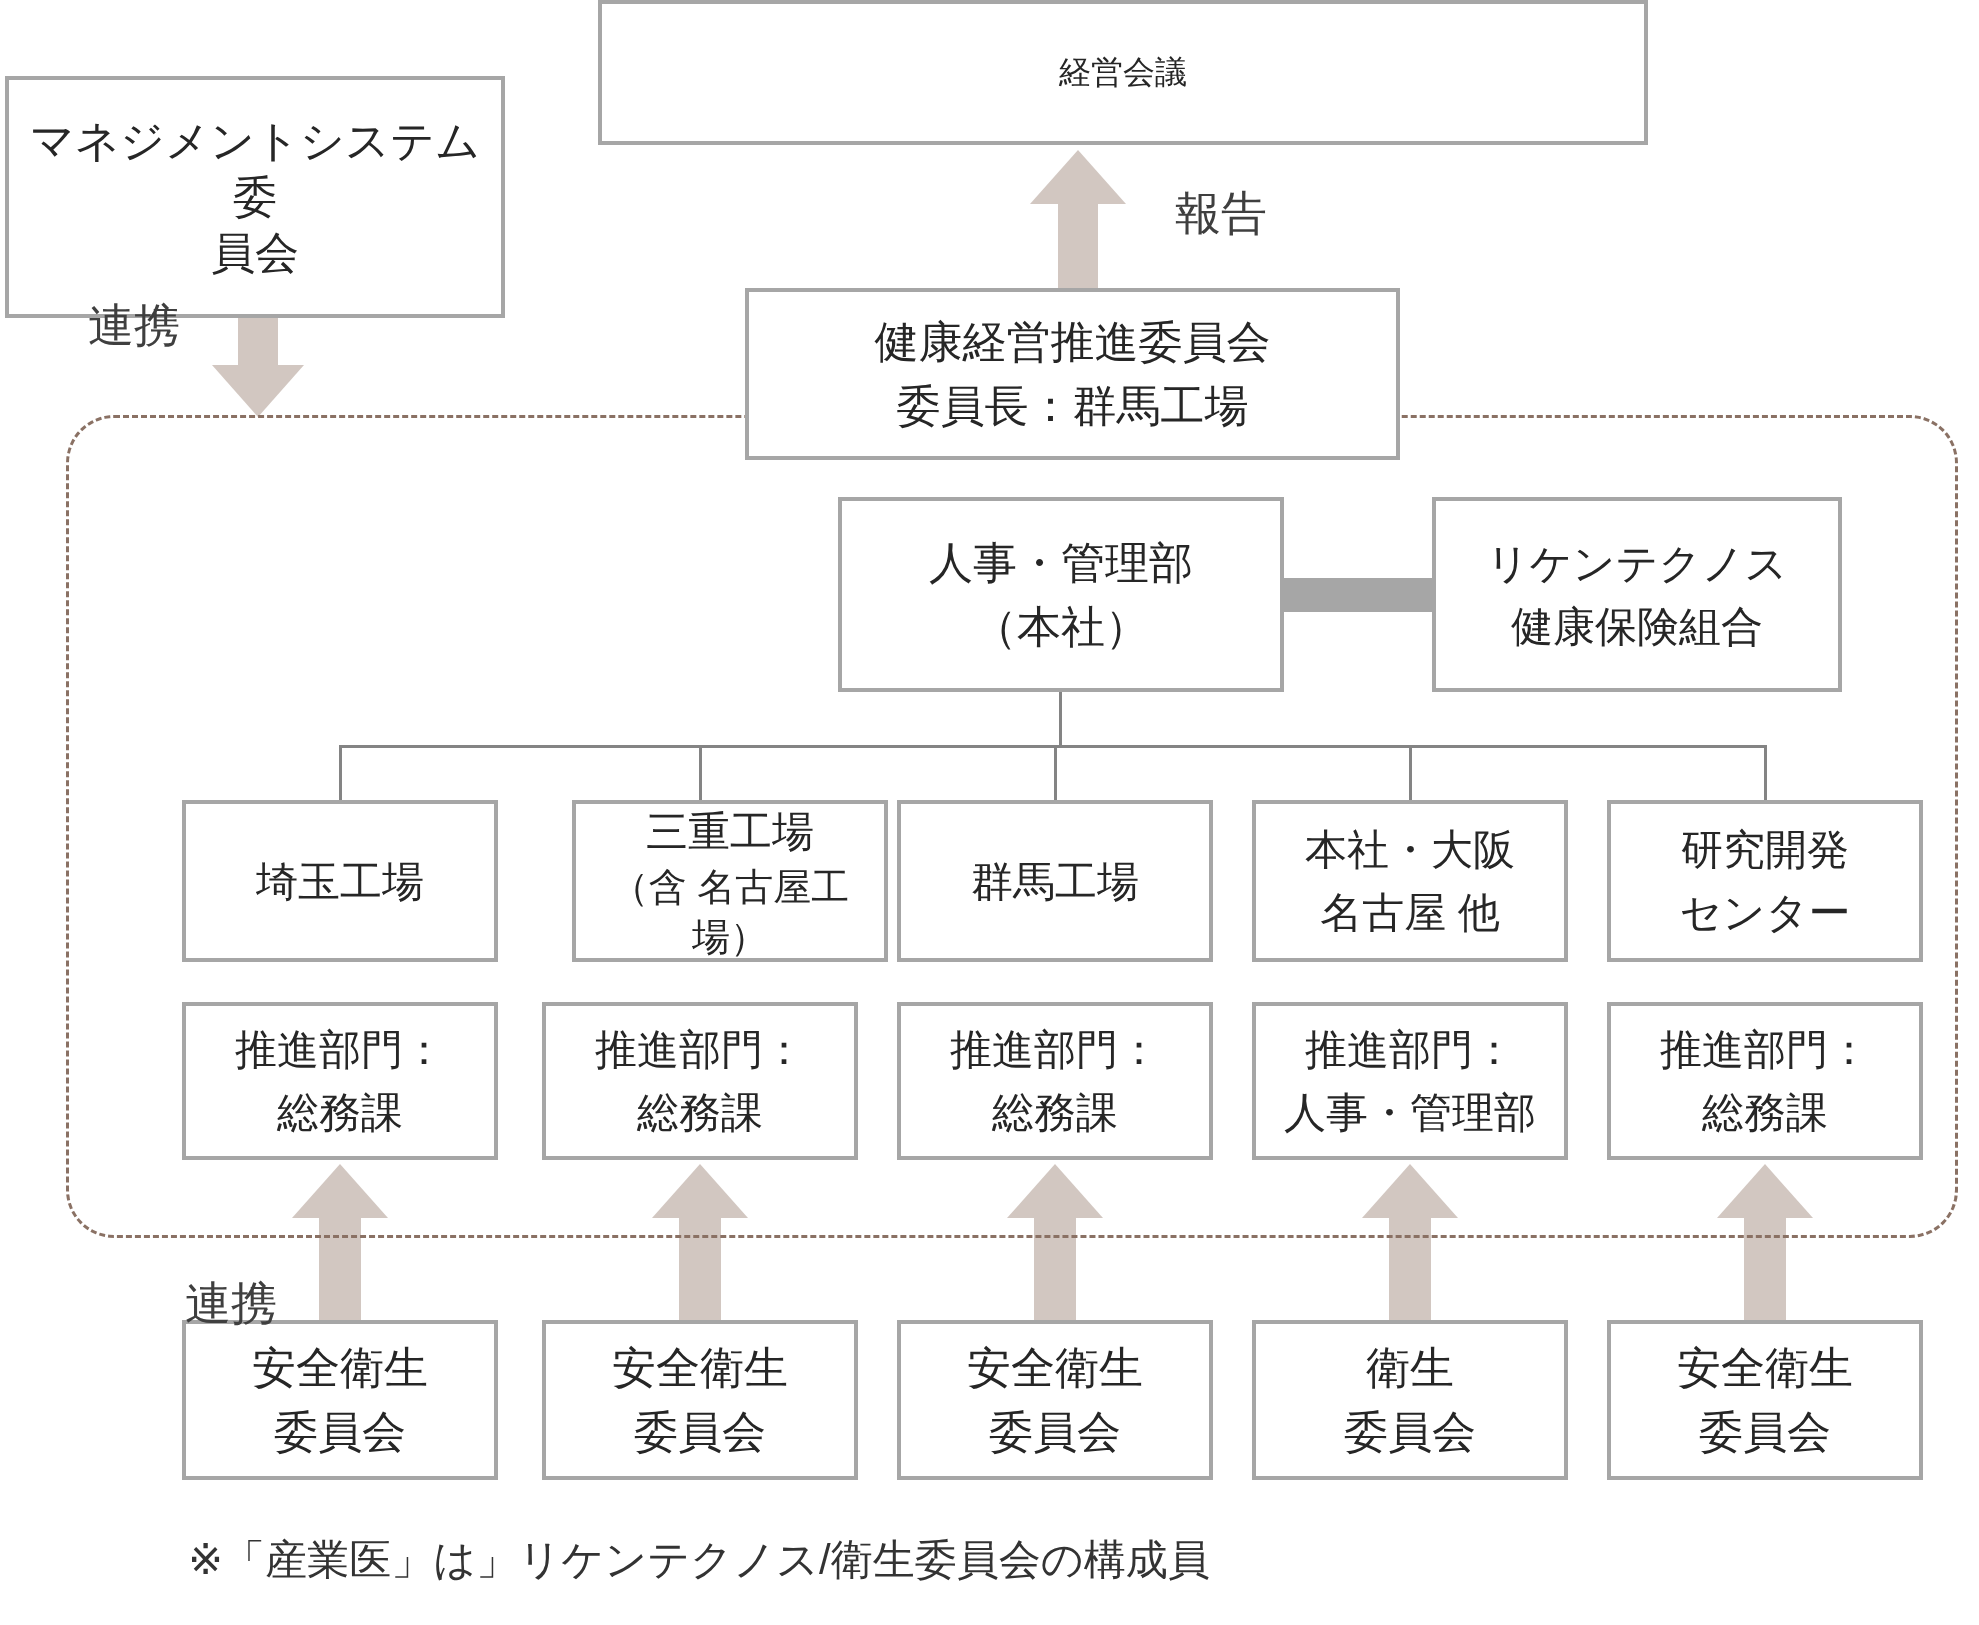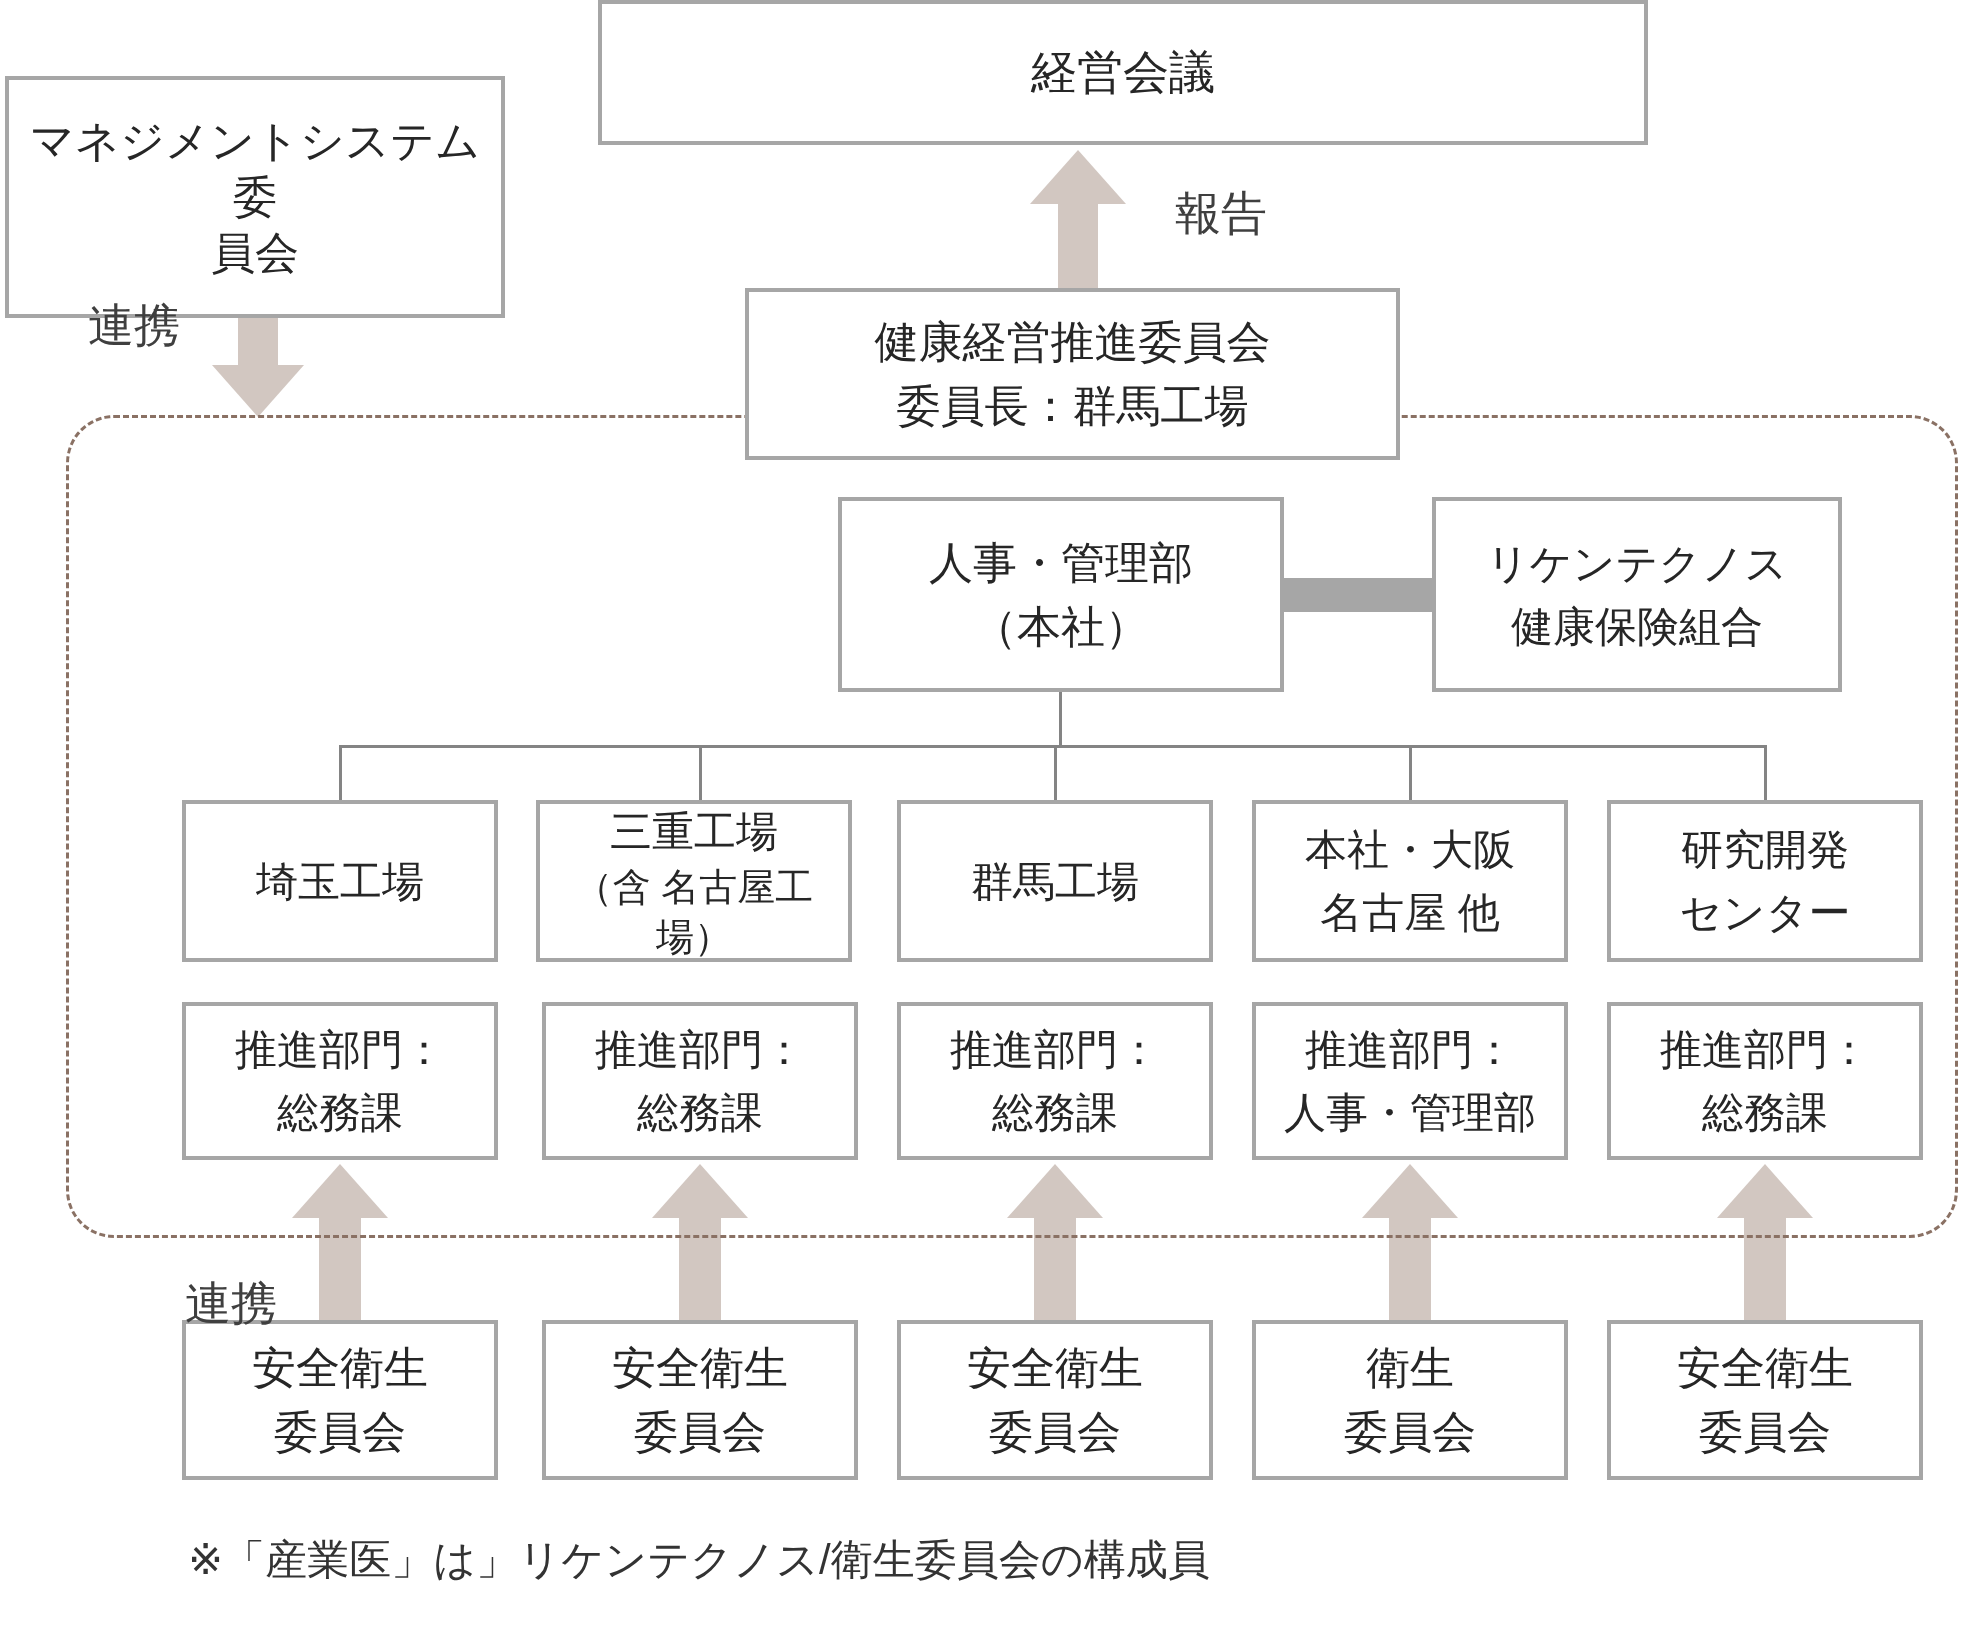--- a/index.html
+++ b/index.html
@@ -6,21 +6,21 @@
   #canvas{
     position:relative;width:1979px;height:1625px;background:#ffffff;overflow:hidden;
     font-family:"Liberation Sans","DejaVu Sans",sans-serif;color:#262626;
   }
   .box{
     position:absolute;background:#ffffff;border:4px solid #a6a6a6;box-sizing:border-box;
     display:flex;flex-direction:column;justify-content:center;align-items:center;
     text-align:center;z-index:3;
   }
   .box span{display:block;}
-  .f46{font-size:46px;line-height:1.45;}
+  .f46{font-size:32px;line-height:1.45;}
   .f44{font-size:44px;line-height:1.45;}
   .f42{font-size:42px;line-height:1.5;}
   .sub{font-size:38px;line-height:1.3;}
   .label{
     position:absolute;color:#3f3f3f;font-size:46px;line-height:1.1;z-index:4;white-space:nowrap;
   }
   .footnote{
     position:absolute;color:#333333;font-size:42px;z-index:4;white-space:nowrap;
   }
   
@@ -107,21 +107,21 @@
 
   <div class="box f42" style="left:1432px;top:497px;width:410px;height:195px;">
     <span>リケンテクノス</span>
     <span>健康保険組合</span>
   </div>
 
   <div class="box f42" style="left:182px;top:800px;width:316px;height:162px;">
     <span>埼玉工場</span>
     <span></span>
   </div>
-  <div class="box f42" style="left:536px;top:800px;width:316px;height:162px;">
+  <div class="box f42" style="left:572px;top:800px;width:316px;height:162px;">
     <span>三重工場</span>
     <span class="sub">（含 名古屋工場）</span>
   </div>
   <div class="box f42" style="left:897px;top:800px;width:316px;height:162px;">
     <span>群馬工場</span>
     <span></span>
   </div>
   <div class="box f42" style="left:1252px;top:800px;width:316px;height:162px;">
     <span>本社・大阪</span>
     <span>名古屋 他</span>

